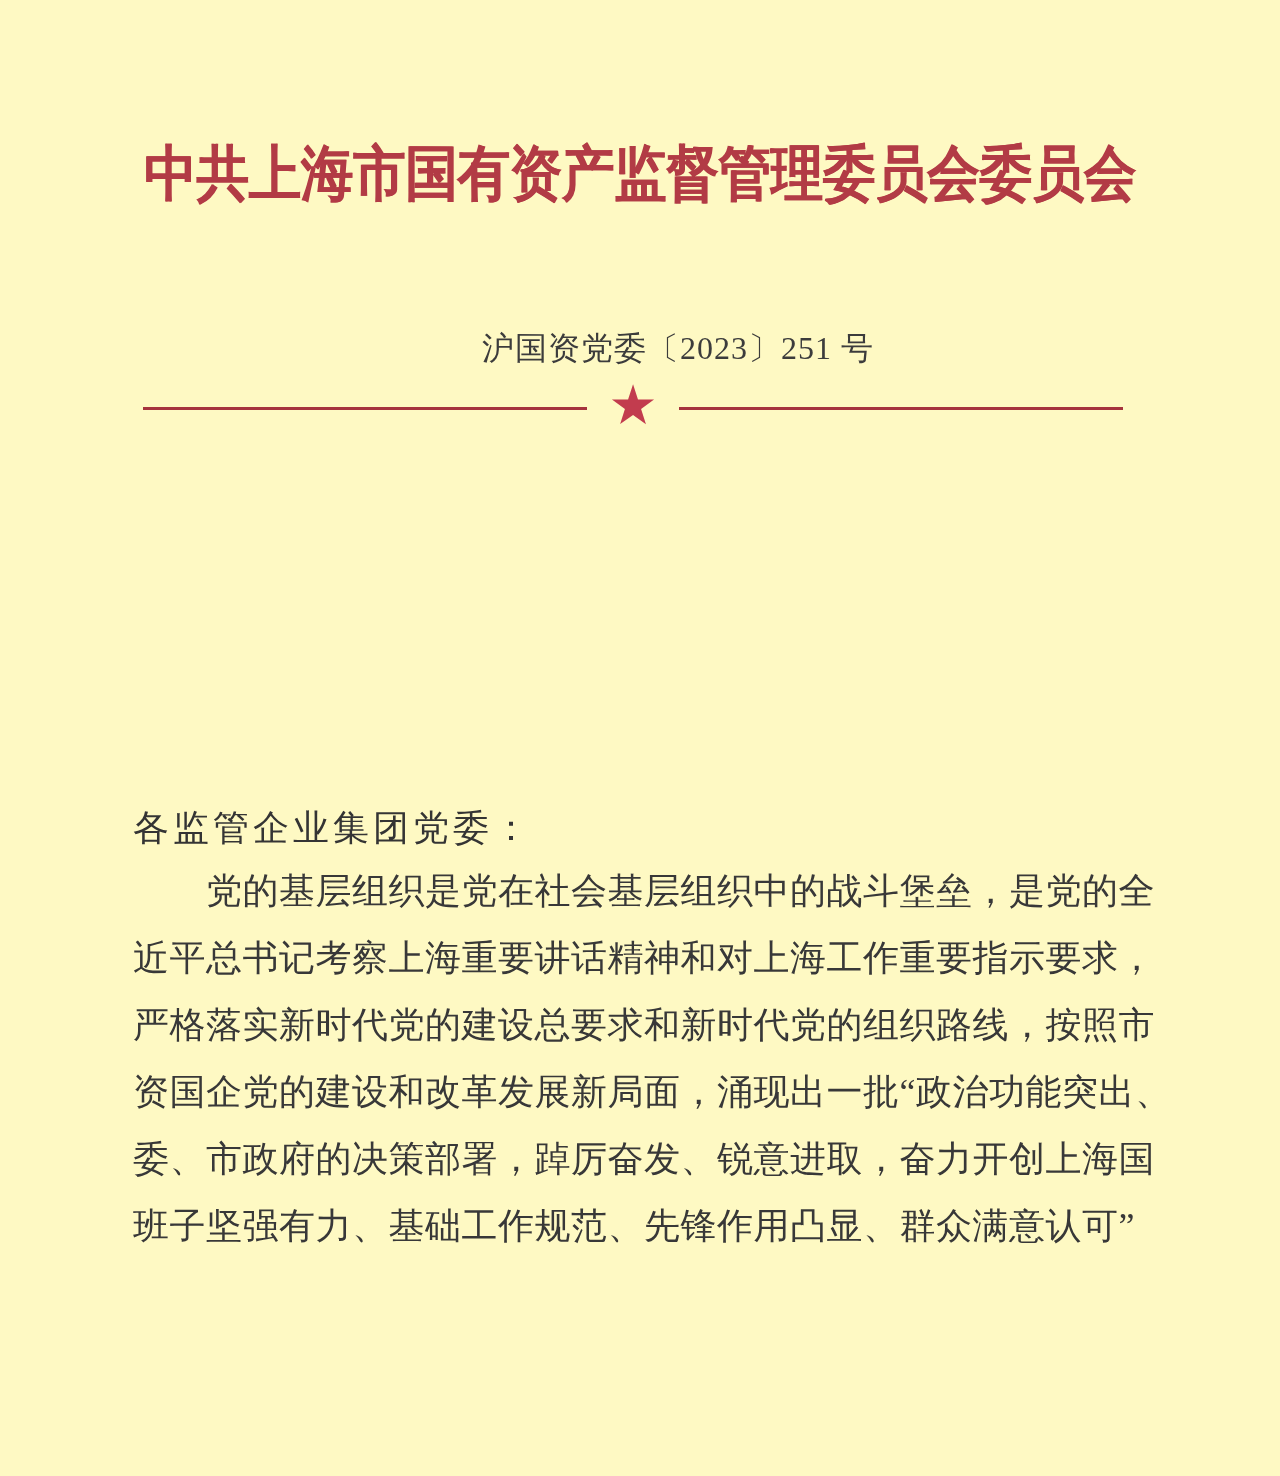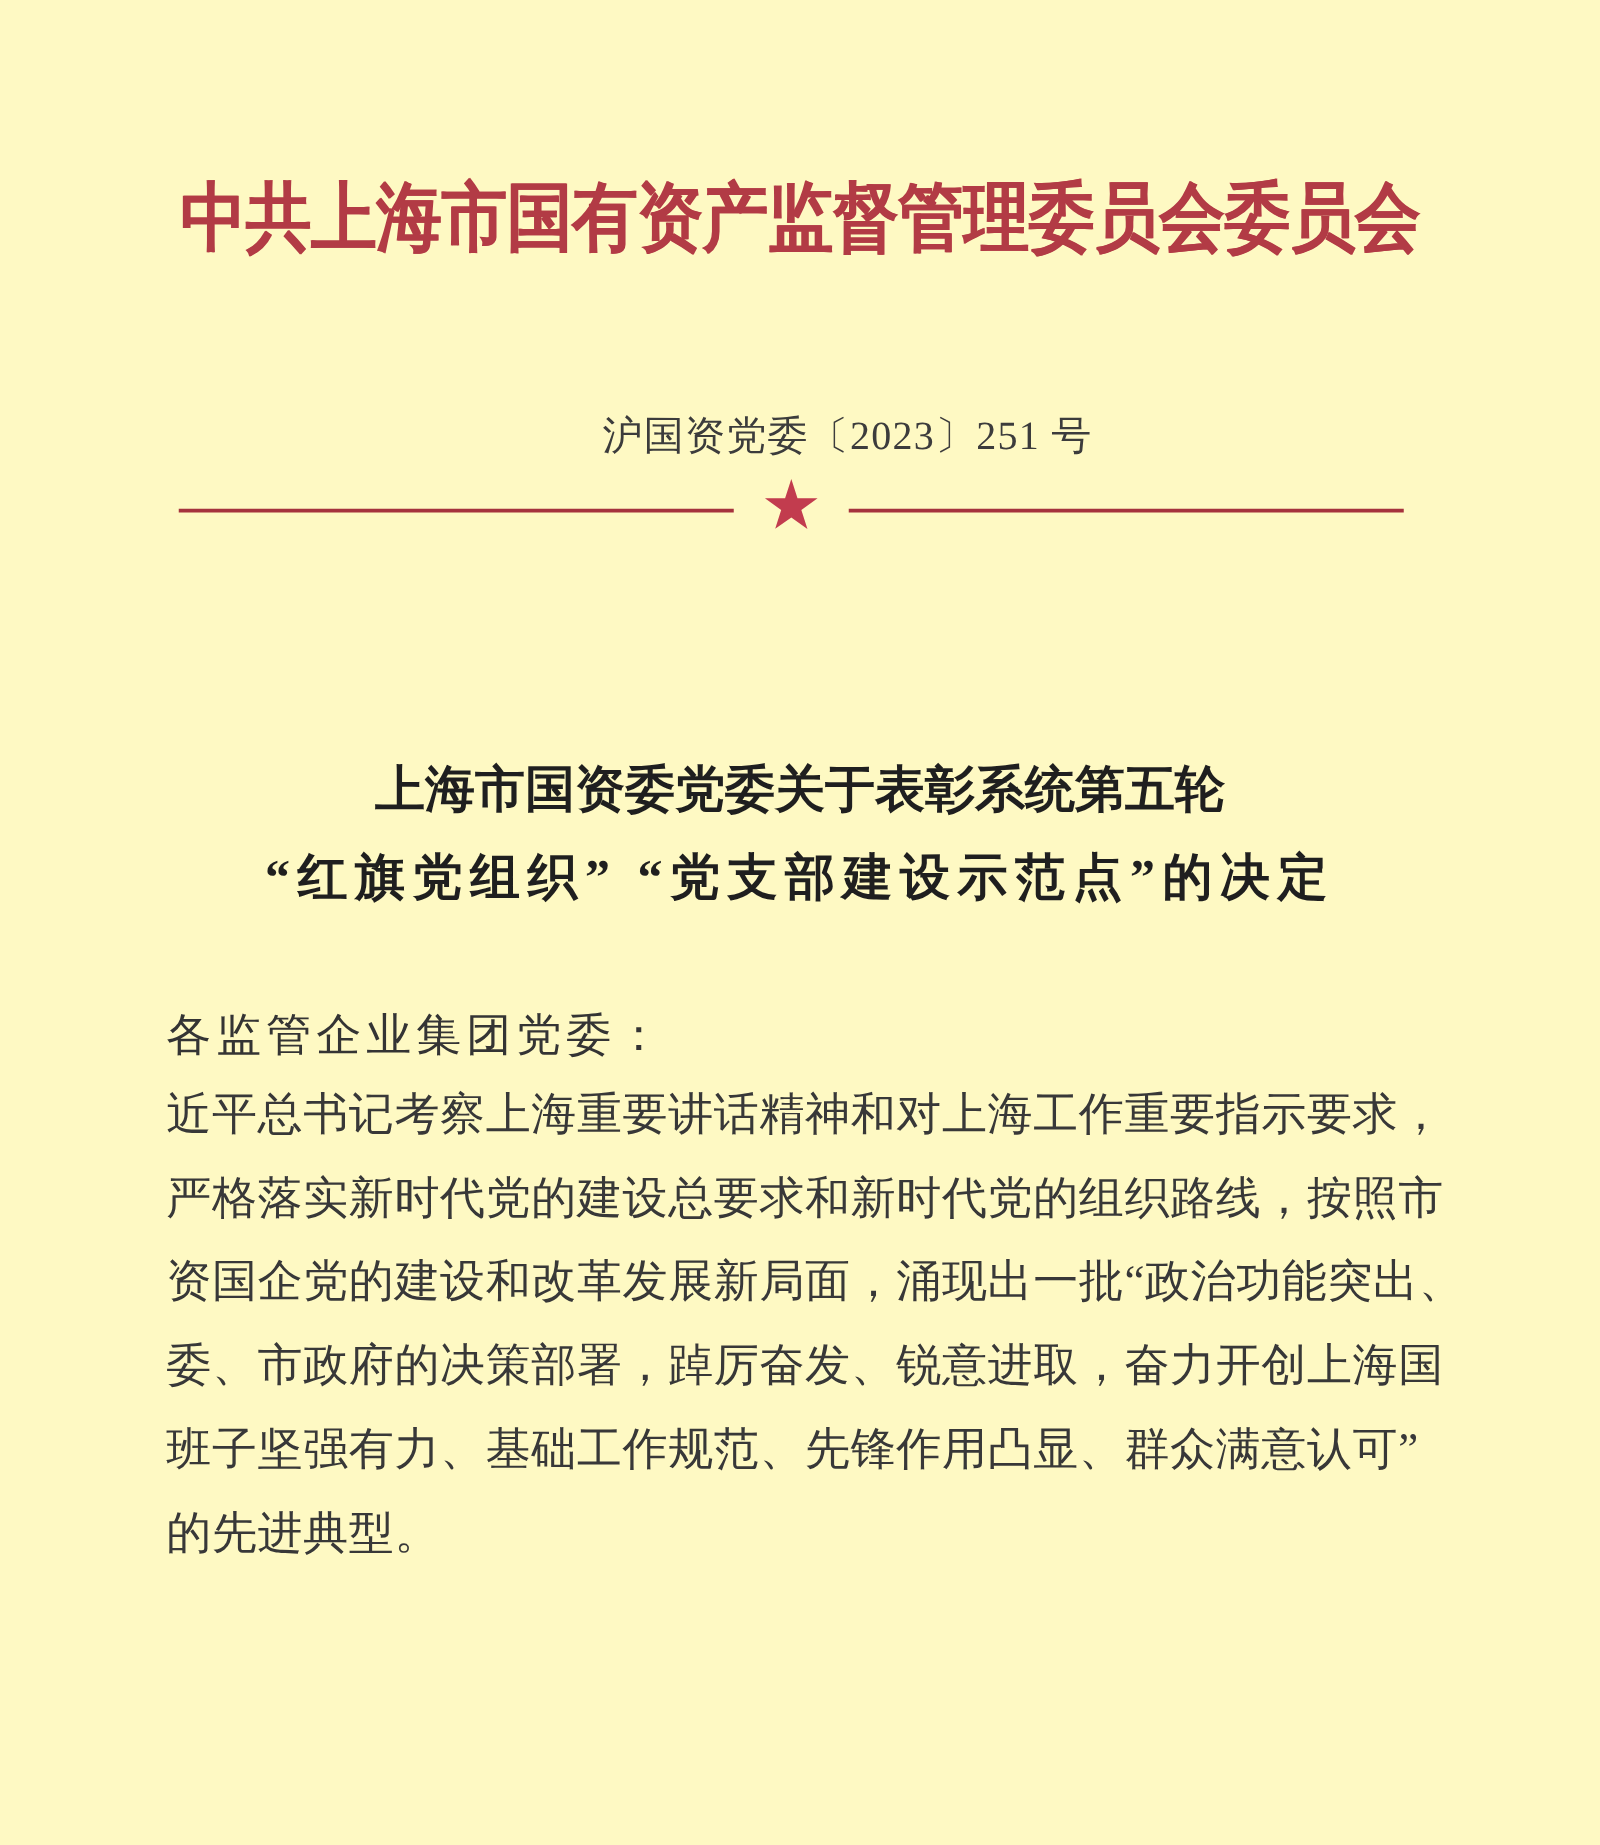--- a/index.html
+++ b/index.html
@@ -114,29 +114,25 @@
   <div class="agency">中共上海市国有资产监督管理委员会委员会</div>
 
   <div class="docnum">沪国资党委〔2023〕251 号</div>
 
   <div class="divider">
     <span class="rule"></span>
     <span class="star">★</span>
     <span class="rule"></span>
   </div>
 
-  <div class="title">
-    <div class="l1">上海市国资委党委关于表彰系统第五轮</div>
-    <div class="l2">“红旗党组织” “党支部建设示范点”的决定</div>
-  </div>
 
   <div class="salutation">各监管企业集团党委：</div>
 
   <div class="body-par">
+    <div class="bline indent">党的基层组织是党在社会基层组织中的战斗堡垒，是党的全</div>
     <div class="bline">近平总书记考察上海重要讲话精神和对上海工作重要指示要求，</div>
     <div class="bline">严格落实新时代党的建设总要求和新时代党的组织路线，按照市</div>
     <div class="bline">资国企党的建设和改革发展新局面，涌现出一批“政治功能突出、</div>
     <div class="bline">委、市政府的决策部署，踔厉奋发、锐意进取，奋力开创上海国</div>
     <div class="bline">班子坚强有力、基础工作规范、先锋作用凸显、群众满意认可”</div>
-    <div class="bline">的先进典型。</div>
   </div>
 
 </div>
 
 </body></html>

